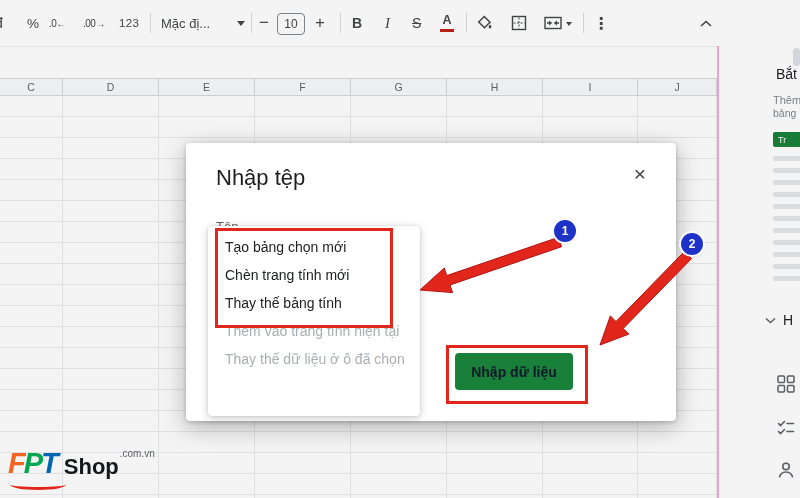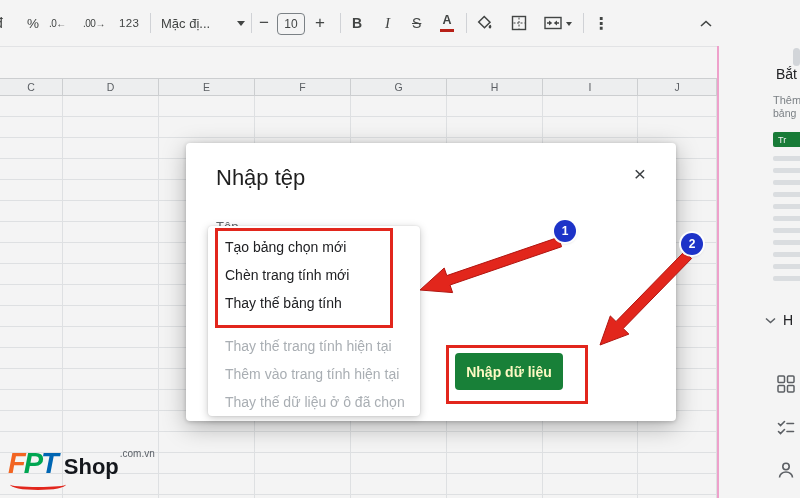--- a/index.html
+++ b/index.html
@@ -69,21 +69,21 @@
   .modal{position:absolute;left:186px;top:143px;width:490px;height:278px;background:#fff;border-radius:4px;
          box-shadow:0 6px 24px rgba(0,0,0,.28),0 1px 4px rgba(0,0,0,.2);z-index:10;}
   .m-title{position:absolute;left:30px;top:22px;font-size:22px;color:#1f1f1f;}
   .m-close{position:absolute;right:30px;top:20px;font-size:21px;color:#3c4043;cursor:pointer;line-height:1;}
   .m-label{position:absolute;left:30px;top:76px;font-size:13px;color:#5f6368;}
   .m-list{position:absolute;left:22px;top:83px;width:212px;height:190px;background:#fff;border-radius:4px;
           box-shadow:0 2px 8px rgba(0,0,0,.22),0 0 2px rgba(0,0,0,.12);padding-top:7px;box-sizing:border-box;z-index:11;}
   .opt{height:28px;line-height:28px;padding-left:17px;font-size:14px;color:#202124;cursor:pointer;white-space:nowrap;}
   .opt.dis{color:#a9aeb3;}
   .opt.d1{margin-top:15px;}
-  .m-import{position:absolute;left:269px;top:210px;width:108px;height:37px;background:#188038;color:#fef9c3;
+  .m-import{position:absolute;left:269px;top:210px;width:118px;height:37px;background:#188038;color:#0f172a;
             font-size:14px;font-weight:700;border:none;border-radius:4px;cursor:pointer;font-family:inherit;}
   .m-cancel{position:absolute;left:404px;top:212px;width:62px;height:33px;background:#fff;color:#3c4043;
             font-size:14px;font-weight:600;border:1px solid #dadce0;border-radius:4px;cursor:pointer;font-family:inherit;}
 
   
   .rbox{position:absolute;border:3px solid #e2261c;z-index:15;pointer-events:none;}
   .rbox1{left:215px;top:228px;width:172px;height:94px;}
   .rbox2{left:446px;top:345px;width:136px;height:53px;}
   .arrows{position:absolute;inset:0;z-index:20;pointer-events:none;}
   .badge{position:absolute;width:22px;height:22px;border-radius:50%;background:#1d33c8;color:#fff;
@@ -245,21 +245,20 @@
   <div class="scrim"></div>
 
   <div class="modal">
     <div class="m-title">Nhập tệp</div>
     <div class="m-close">×</div>
     <div class="m-label">Tệp</div>
     <div class="m-list">
       <div class="opt">Tạo bảng chọn mới</div>
       <div class="opt">Chèn trang tính mới</div>
       <div class="opt">Thay thế bảng tính</div>
-      <div class="opt dis d1">Thay thế trang tính hiện tại</div>
       <div class="opt dis">Thêm vào trang tính hiện tại</div>
       <div class="opt dis">Thay thế dữ liệu ở ô đã chọn</div>
     </div>
     <button class="m-import">Nhập dữ liệu</button>
   </div>
 
   <div class="rbox rbox1"></div>
   <div class="rbox rbox2"></div>
 
   <svg class="arrows" width="800" height="498" viewBox="0 0 800 498">

